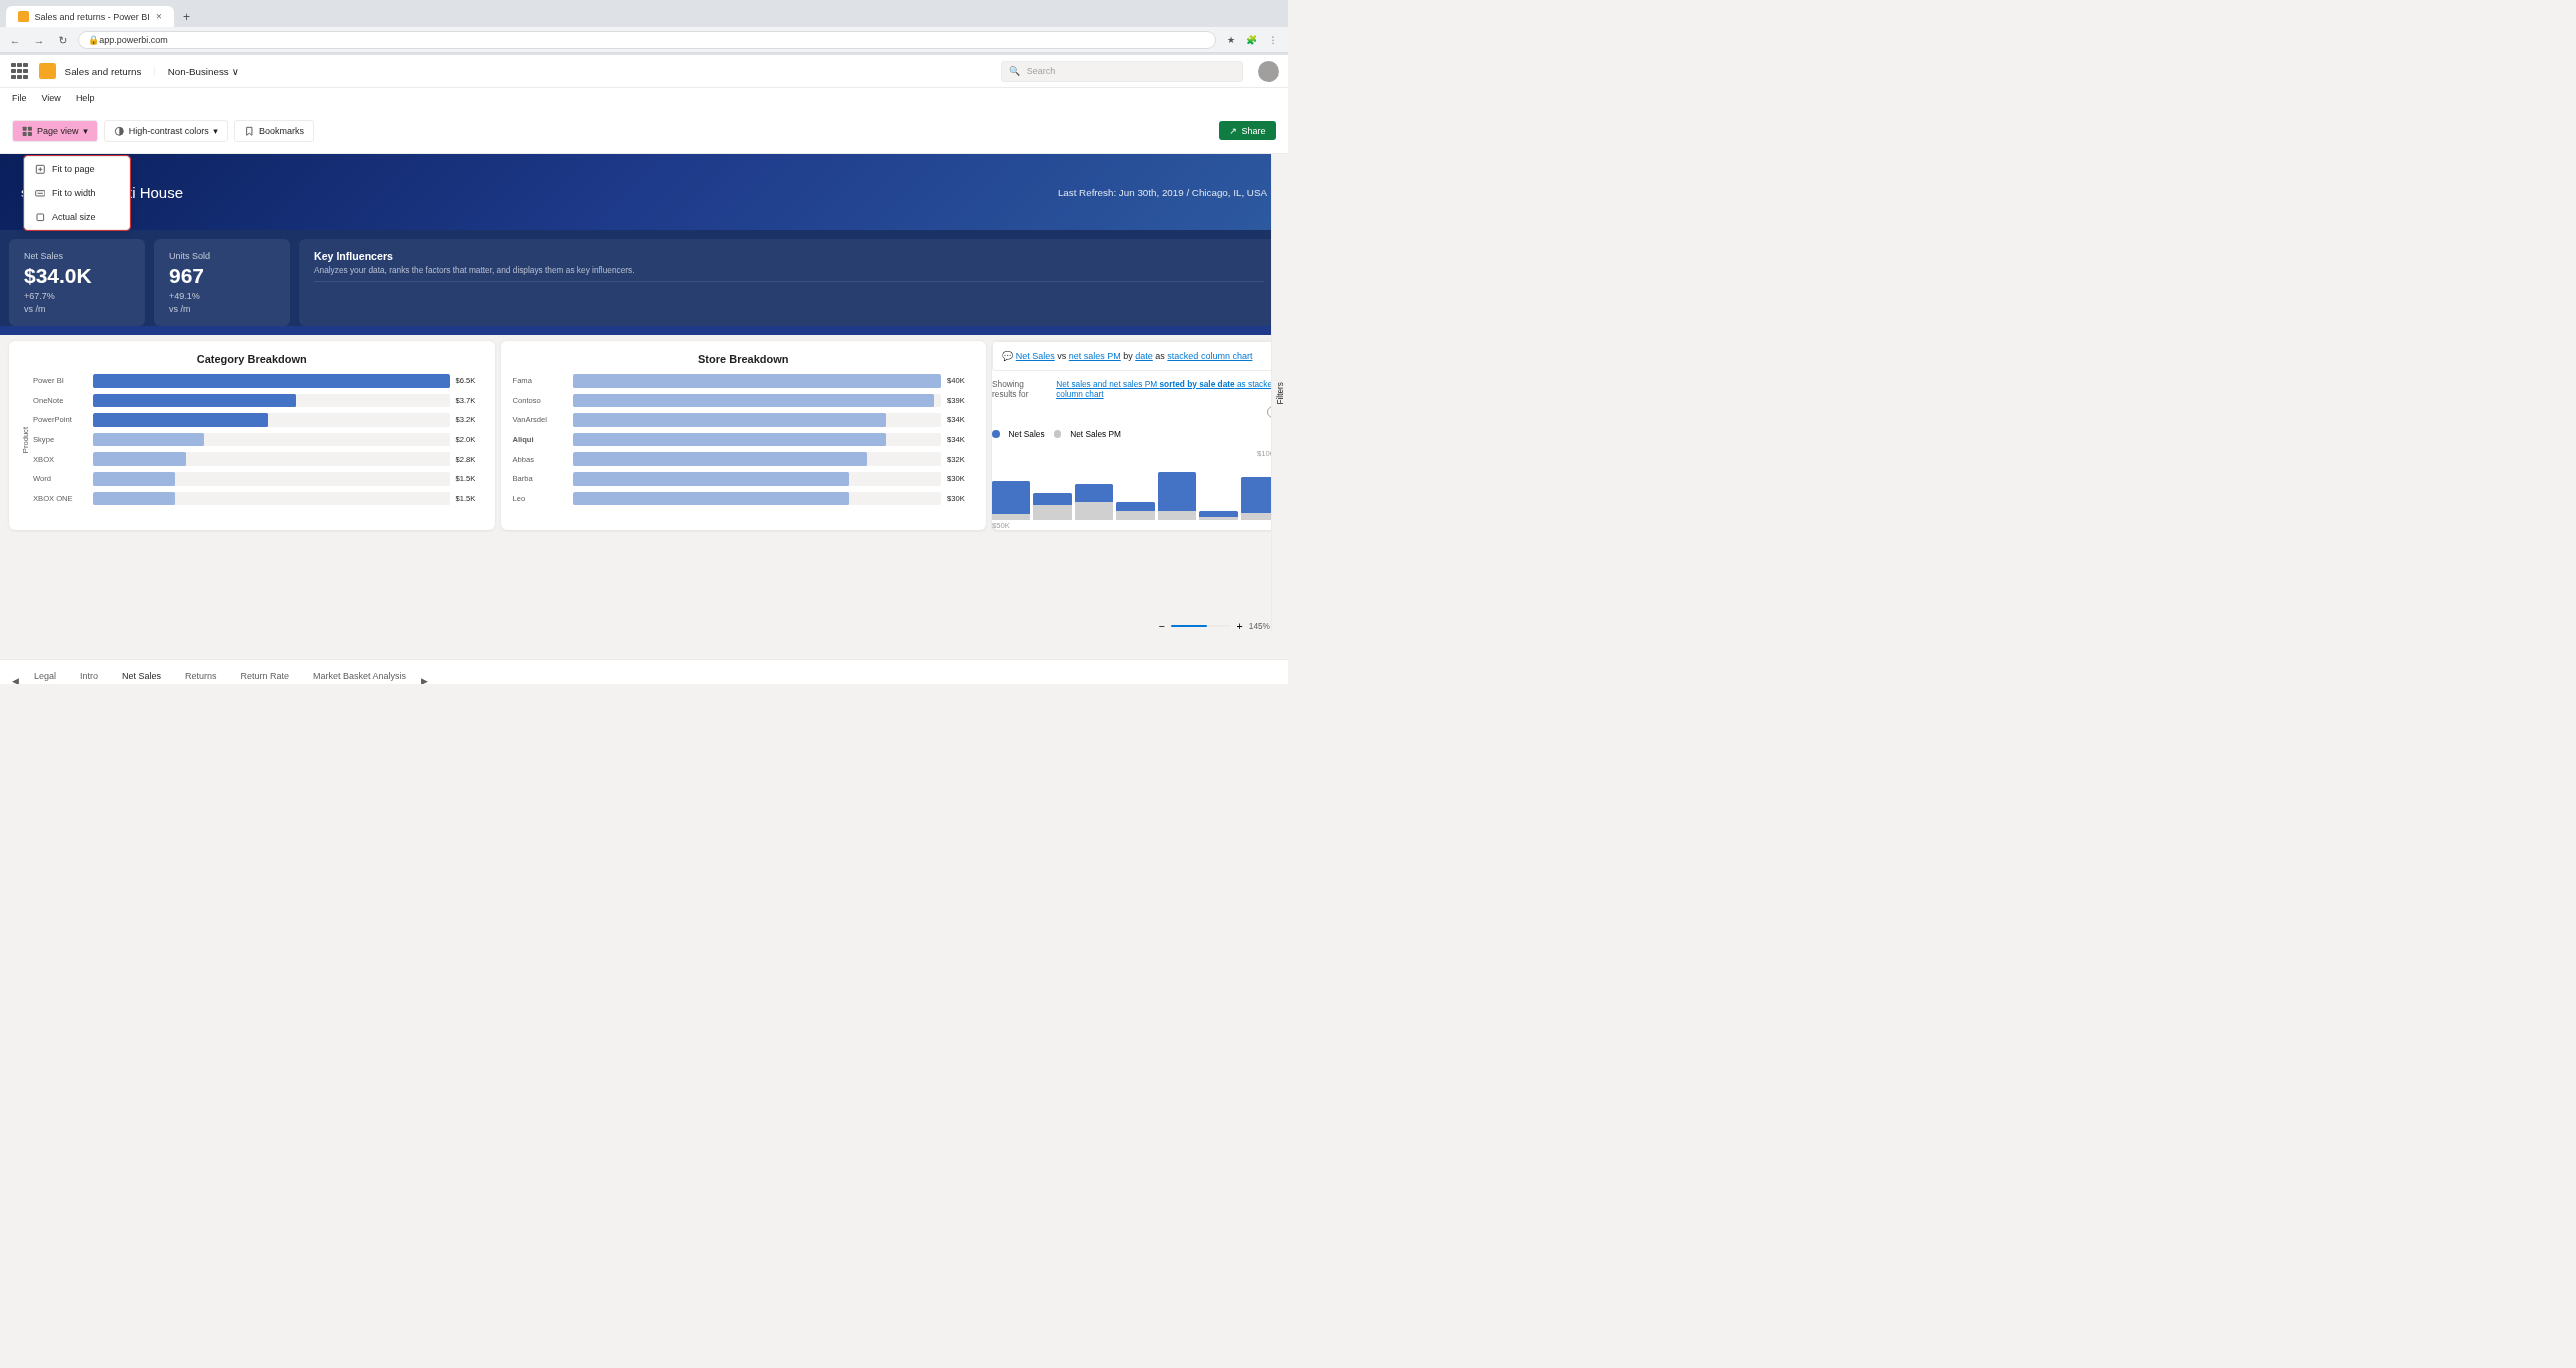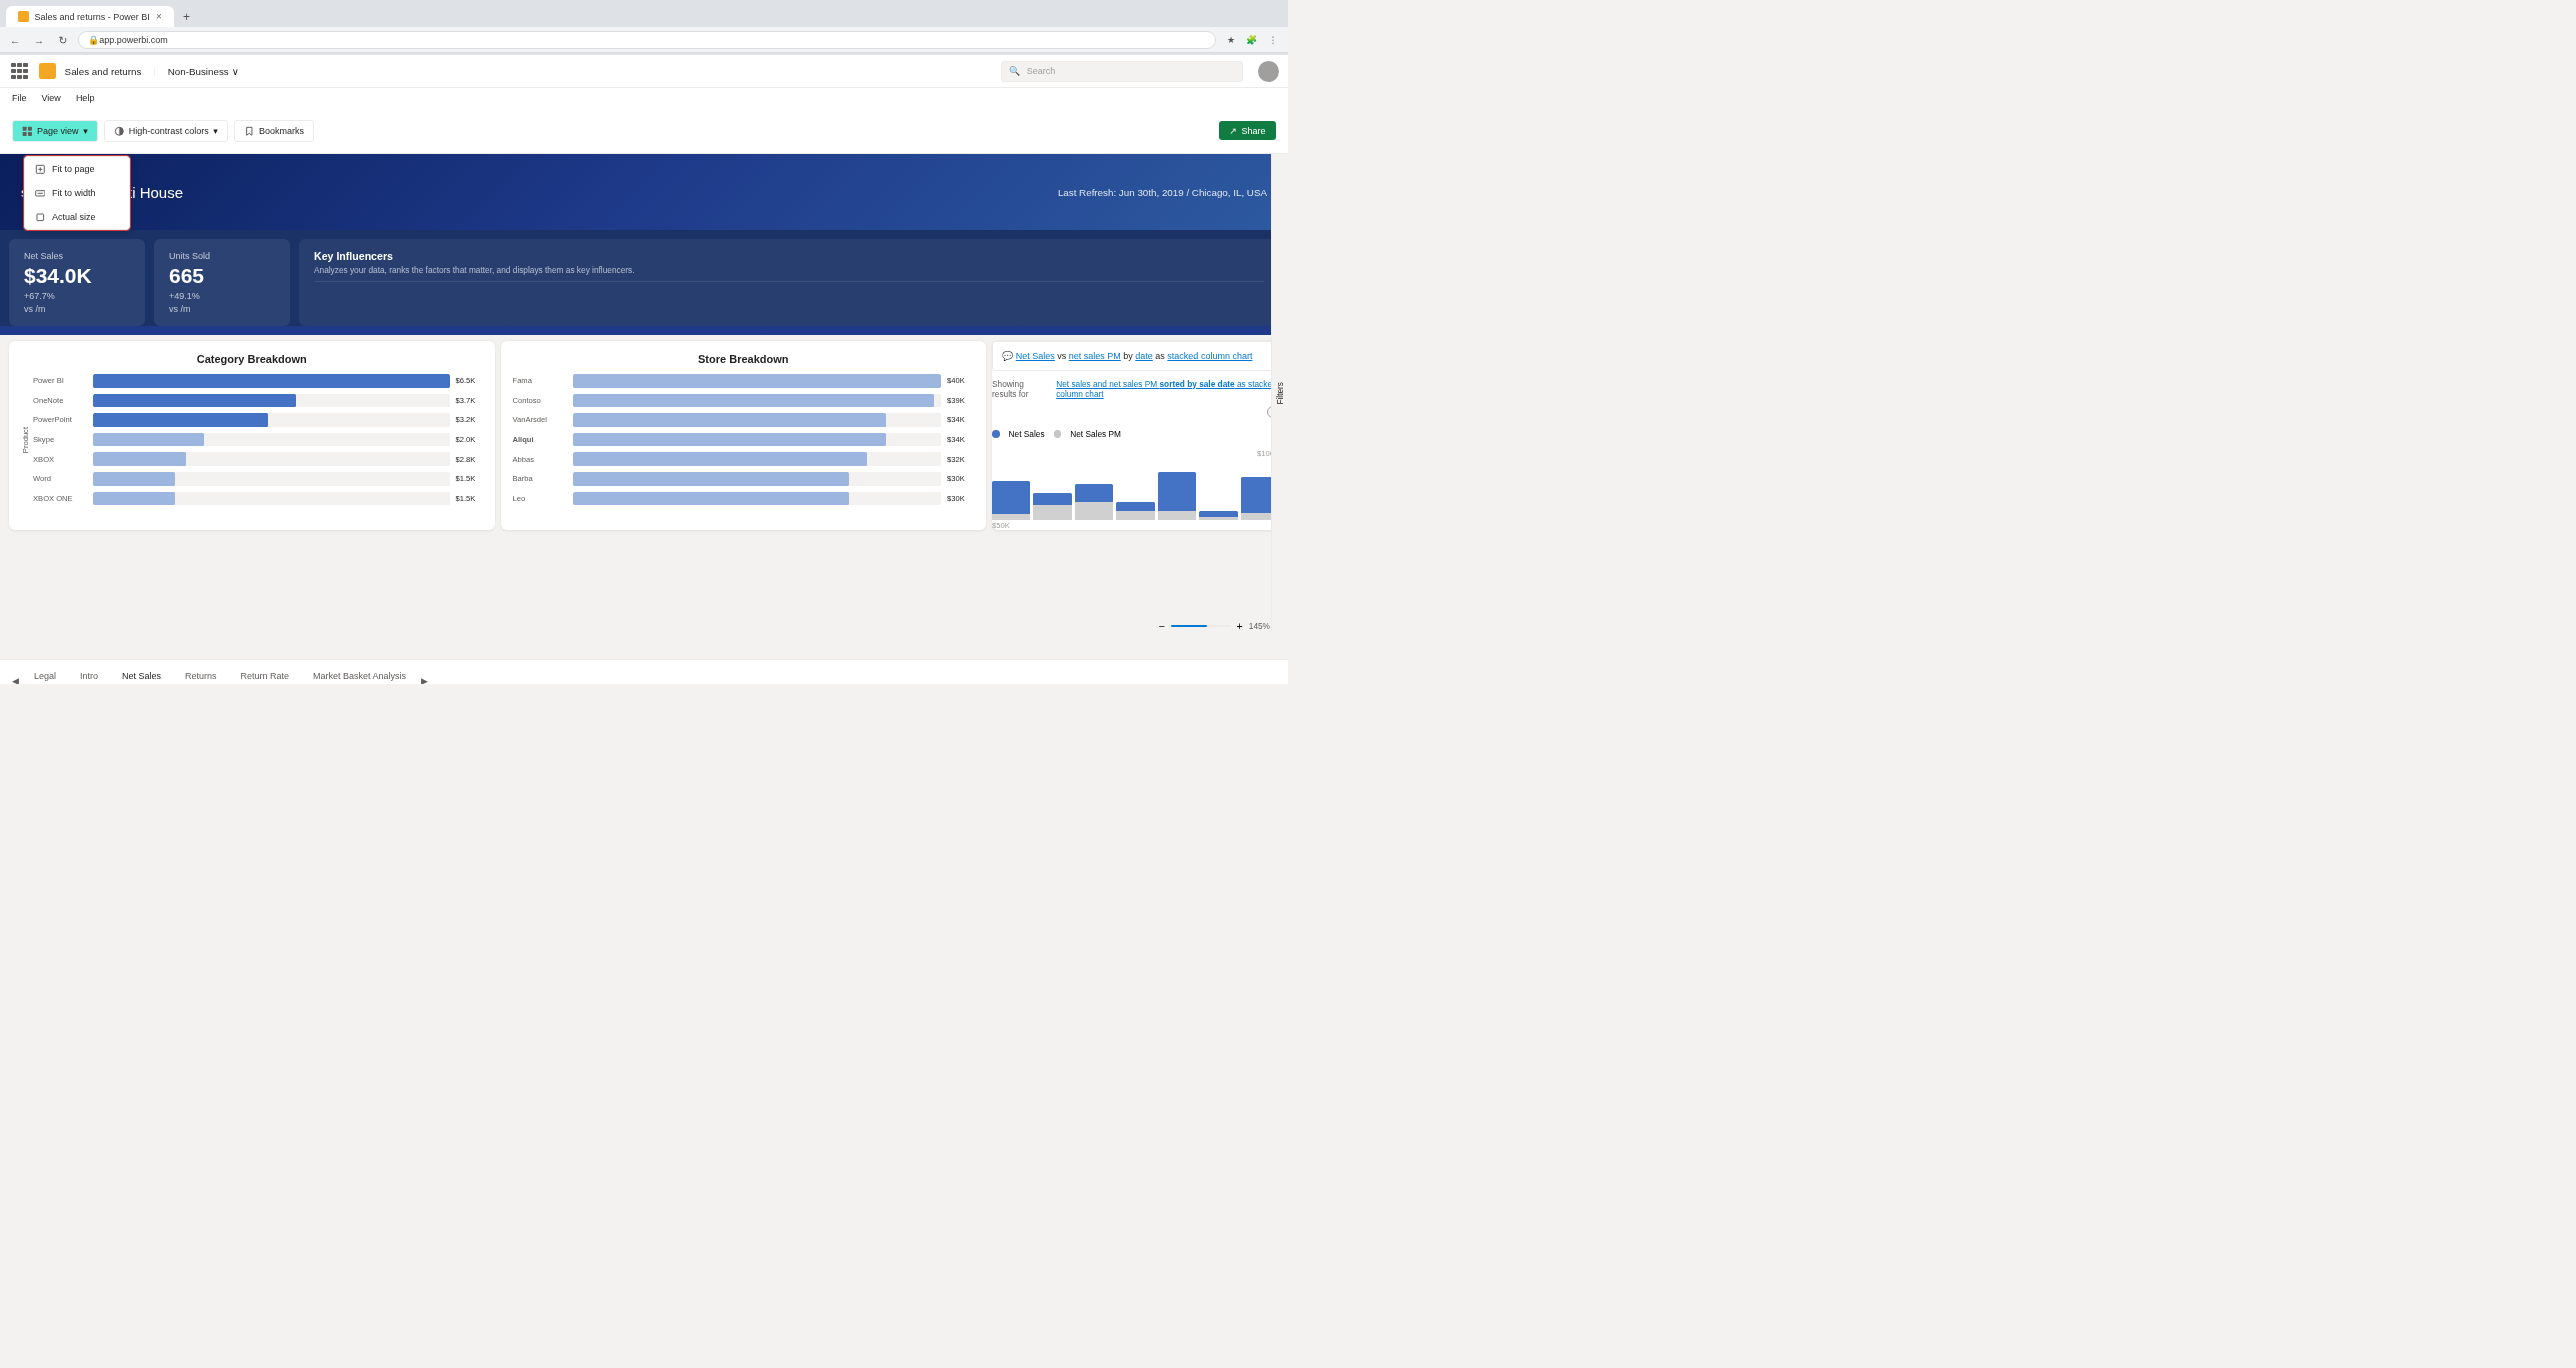--- a/index.html
+++ b/index.html
@@ -31,21 +31,21 @@
     .pbi-search { margin-left: auto; flex: 0 0 242px; height: 21px; background: #f3f2f1; border: 0.8px solid #edebe9; border-radius: 3px; display: flex; align-items: center; padding: 0 7.6px; gap: 6px; }
     .pbi-search-text { font-size: 9px; color: #a19f9d; }
     .pbi-user-avatar { width: 21px; height: 21px; background: #a19f9d; border-radius: 50%; margin-left: 6px; }
 
     
     .pbi-ribbon { height: 66px; background: white; border-bottom: 0.8px solid #edebe9; display: flex; flex-direction: column; }
     .pbi-menu-bar { height: 21px; display: flex; align-items: center; padding: 0 12px; gap: 15px; }
     .pbi-menu-item { font-size: 9px; color: #201f1e; cursor: pointer; padding: 3px 0; }
     .pbi-ribbon-tools { height: 45px; display: flex; align-items: center; padding: 0 12px; gap: 6px; position: relative; }
     .ribbon-btn { display: flex; align-items: center; gap: 4.5px; padding: 4.5px 9px; border: 0.8px solid #edebe9; border-radius: 3px; cursor: pointer; font-size: 9px; color: #201f1e; background: white; }
-    .ribbon-btn-active { background: #5eead4; }
+    .ribbon-btn-active { background: #f9a8d4; }
 
     
     .dropdown-menu { position: absolute; top: 36px; left: 12px; background: white; border: 0.8px solid #edebe9; box-shadow: 0 3px 9px rgba(0,0,0,0.15); border-radius: 3px; z-index: 100; min-width: 106px; outline: 1.5px solid #d13438; }
     .dropdown-item { display: flex; align-items: center; gap: 6px; padding: 6px 9px; cursor: pointer; font-size: 9px; color: #201f1e; }
     .dropdown-icon { width: 12px; height: 12px; display: flex; align-items: center; justify-content: center; color: #605e5c; }
 
     
     .share-btn { background: #107c41; color: white; border: none; border-radius: 3px; padding: 4.5px 10.6px; font-size: 9px; cursor: pointer; display: flex; align-items: center; gap: 4.5px; margin-left: auto; }
 
     
@@ -262,21 +262,21 @@
 
           <div class="kpi-card">
             <div class="kpi-label">Net Sales</div>
             <div class="kpi-value">$34.0K</div>
             <div class="kpi-change">+67.7%</div>
             <div class="kpi-change">vs /m</div>
           </div>
 
           <div class="kpi-card">
             <div class="kpi-label">Units Sold</div>
-            <div class="kpi-value">665</div>
+            <div class="kpi-value">967</div>
             <div class="kpi-change">+49.1%</div>
             <div class="kpi-change">vs /m</div>
           </div>
 
           <div class="kpi-info-card">
             <div>
               <div class="kpi-info-title">Key Influencers</div>
               <div class="kpi-info-desc">Analyzes your data, ranks the factors that matter, and displays them as key influencers.</div>
             </div>
             <hr class="kpi-info-separator">

